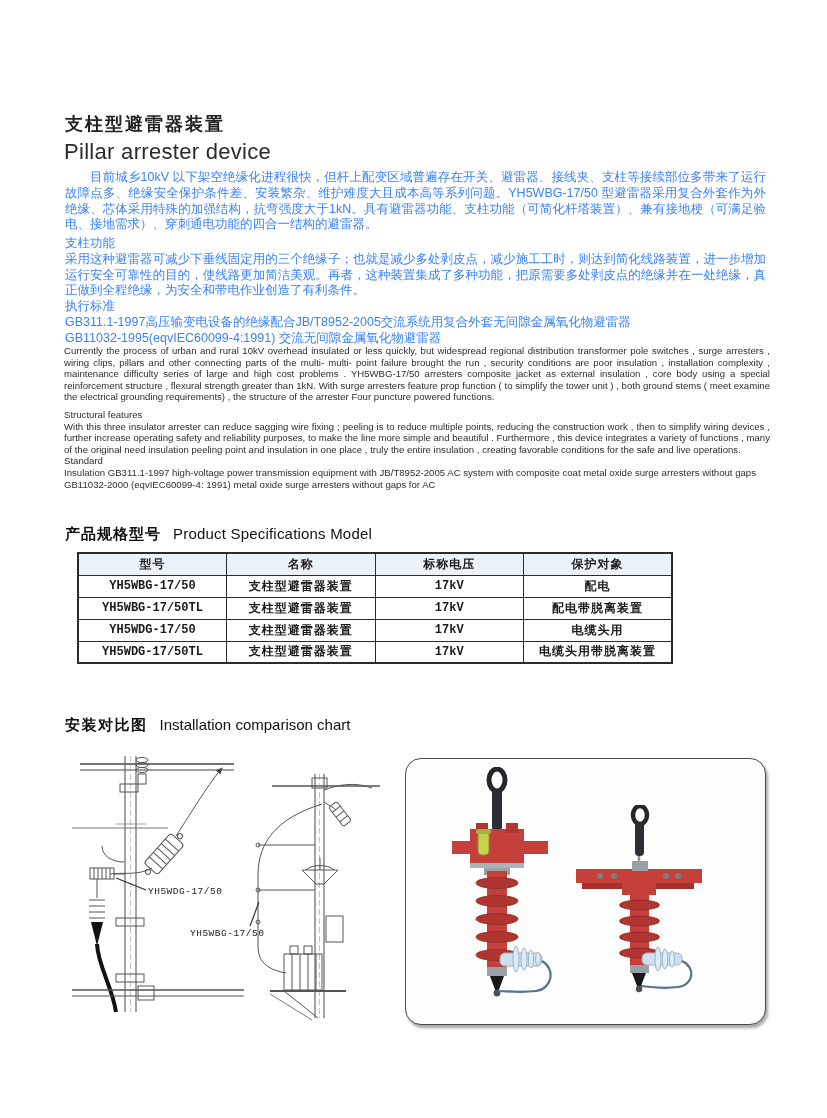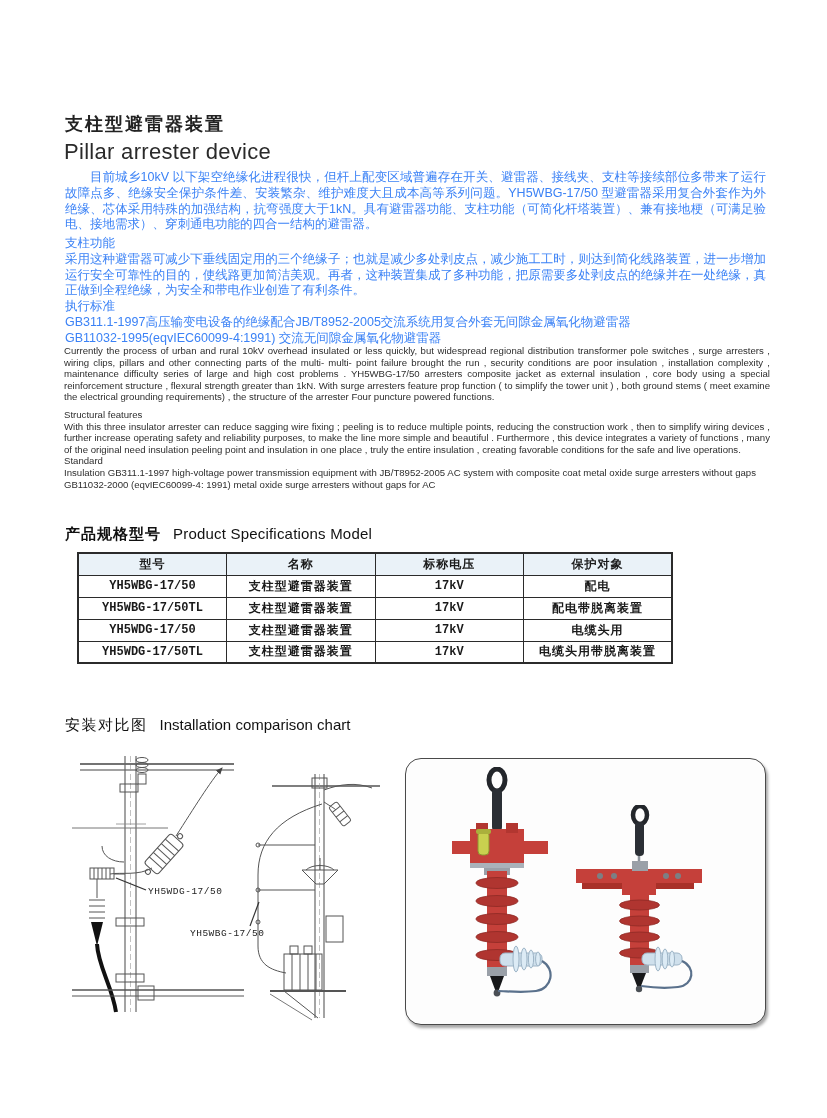--- a/index.html
+++ b/index.html
@@ -25,21 +25,21 @@
   .spec-heading .en { font-weight:400; margin-left:12px; letter-spacing:0.2px; }
 
   table.spec { position:absolute; left:48px; top:552px; width:596px; border-collapse:collapse; table-layout:fixed;margin-left:29px; }
   table.spec th, table.spec td { border:1px solid #2b2b2b; text-align:center; vertical-align:middle; height:22px; font-size:12px; padding:1px 2px; }
   table.spec { border:2px solid #2b2b2b; }
   table.spec th { background:#eaf2f8; font-weight:bold; letter-spacing:1px; }
   td.mono { font-family:"Liberation Mono", monospace; font-size:12px; letter-spacing:0; font-weight:600; }
   td.zh-cell { font-weight:600; letter-spacing:1px; }
 
   .cmp-heading { position:absolute; left:65px; top:716px; font-size:15px; color:#111; }
-  .cmp-heading .zh { font-weight:normal; letter-spacing:1.5px;margin-top:34px; }
+  .cmp-heading .zh { font-weight:bold; letter-spacing:1.5px;margin-top:34px; }
   .cmp-heading .en { font-weight:400; margin-left:12px; }
 
   .diagram-wrap { position:absolute; left:72px; top:750px; width:330px; height:278px; }
   .photo-panel { position:absolute; left:405px; top:758px; width:361px; height:267px; background:#fdfdfd;
                  border:1.5px solid #4a4a4a; border-radius:16px; box-shadow:2px 3px 3px rgba(0,0,0,0.35); }
   .photo-panel svg { position:absolute; }
   .prod-a { left:34px; top:8px; }
   .prod-b { left:168px; top:46px; }
 
   svg text.dlabel { font-family:"Liberation Mono", monospace; font-size:9.5px; fill:#222; letter-spacing:0.5px; }

